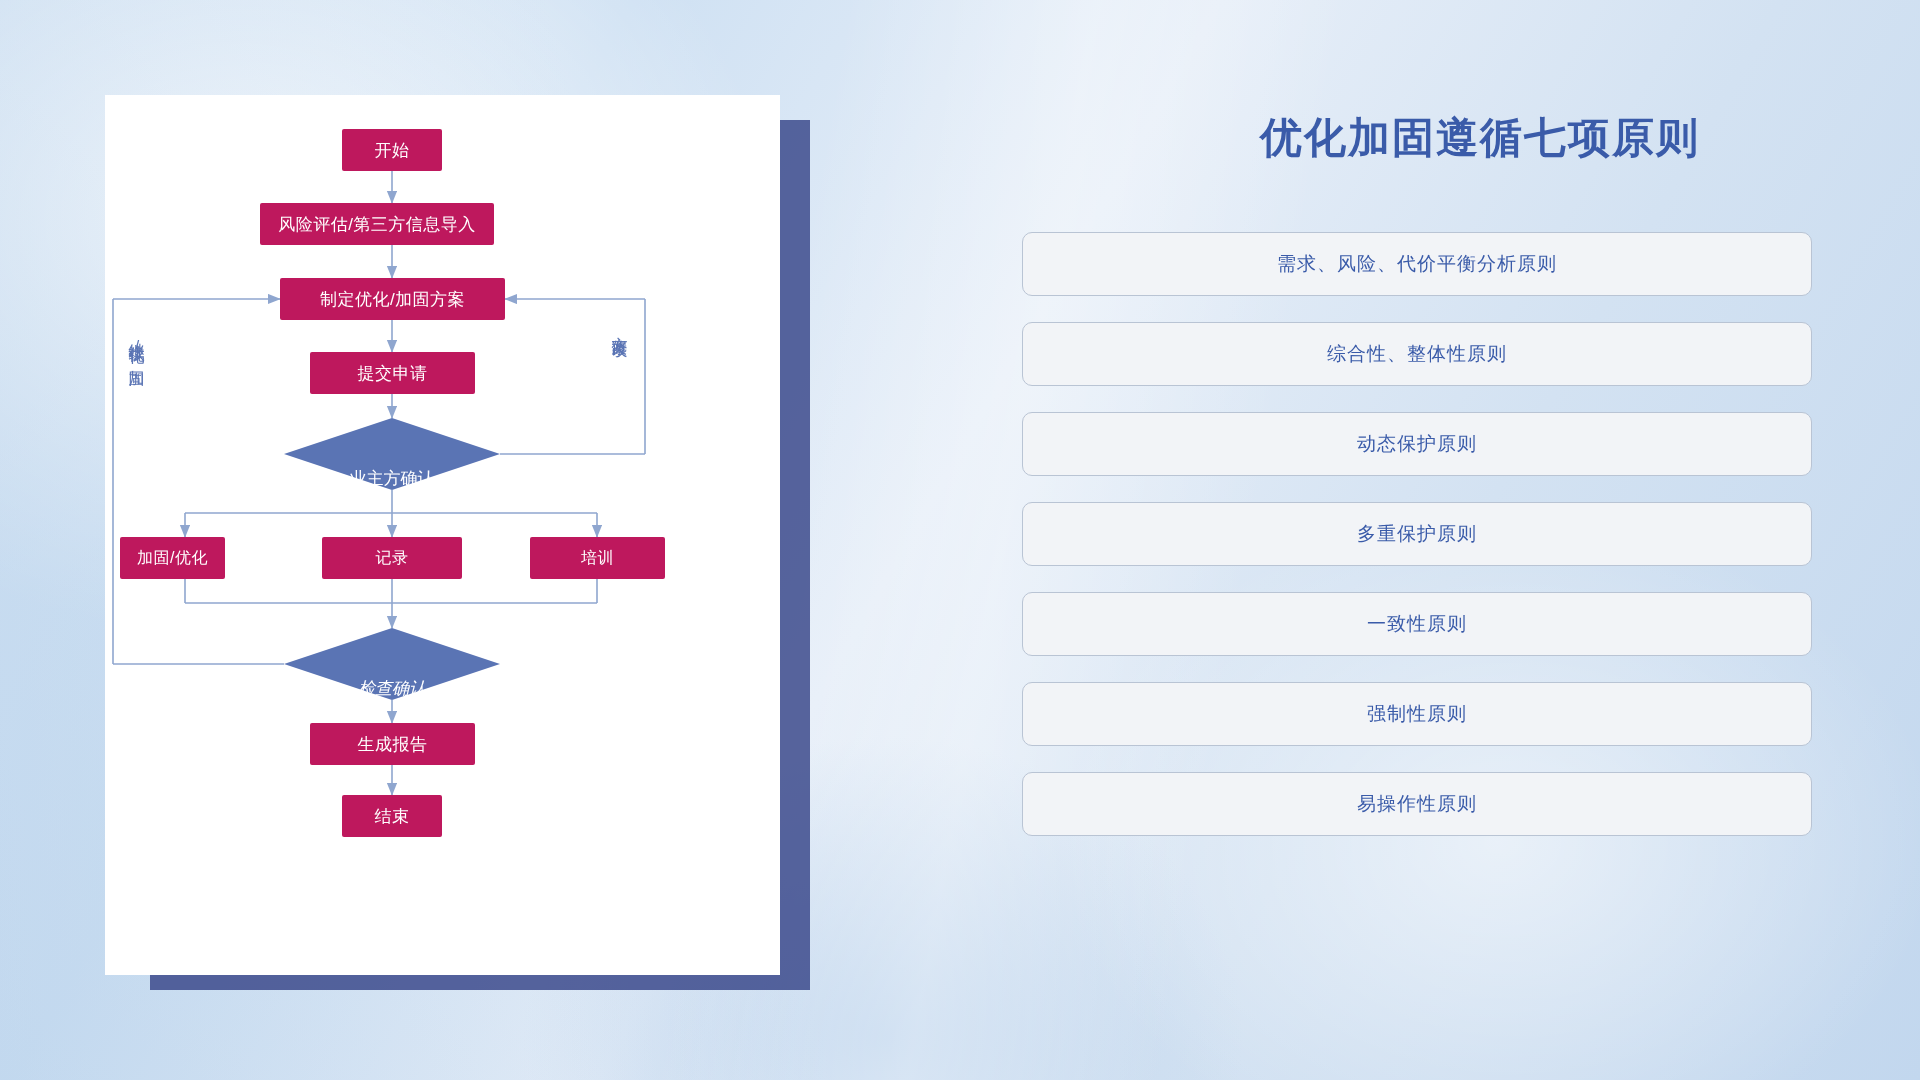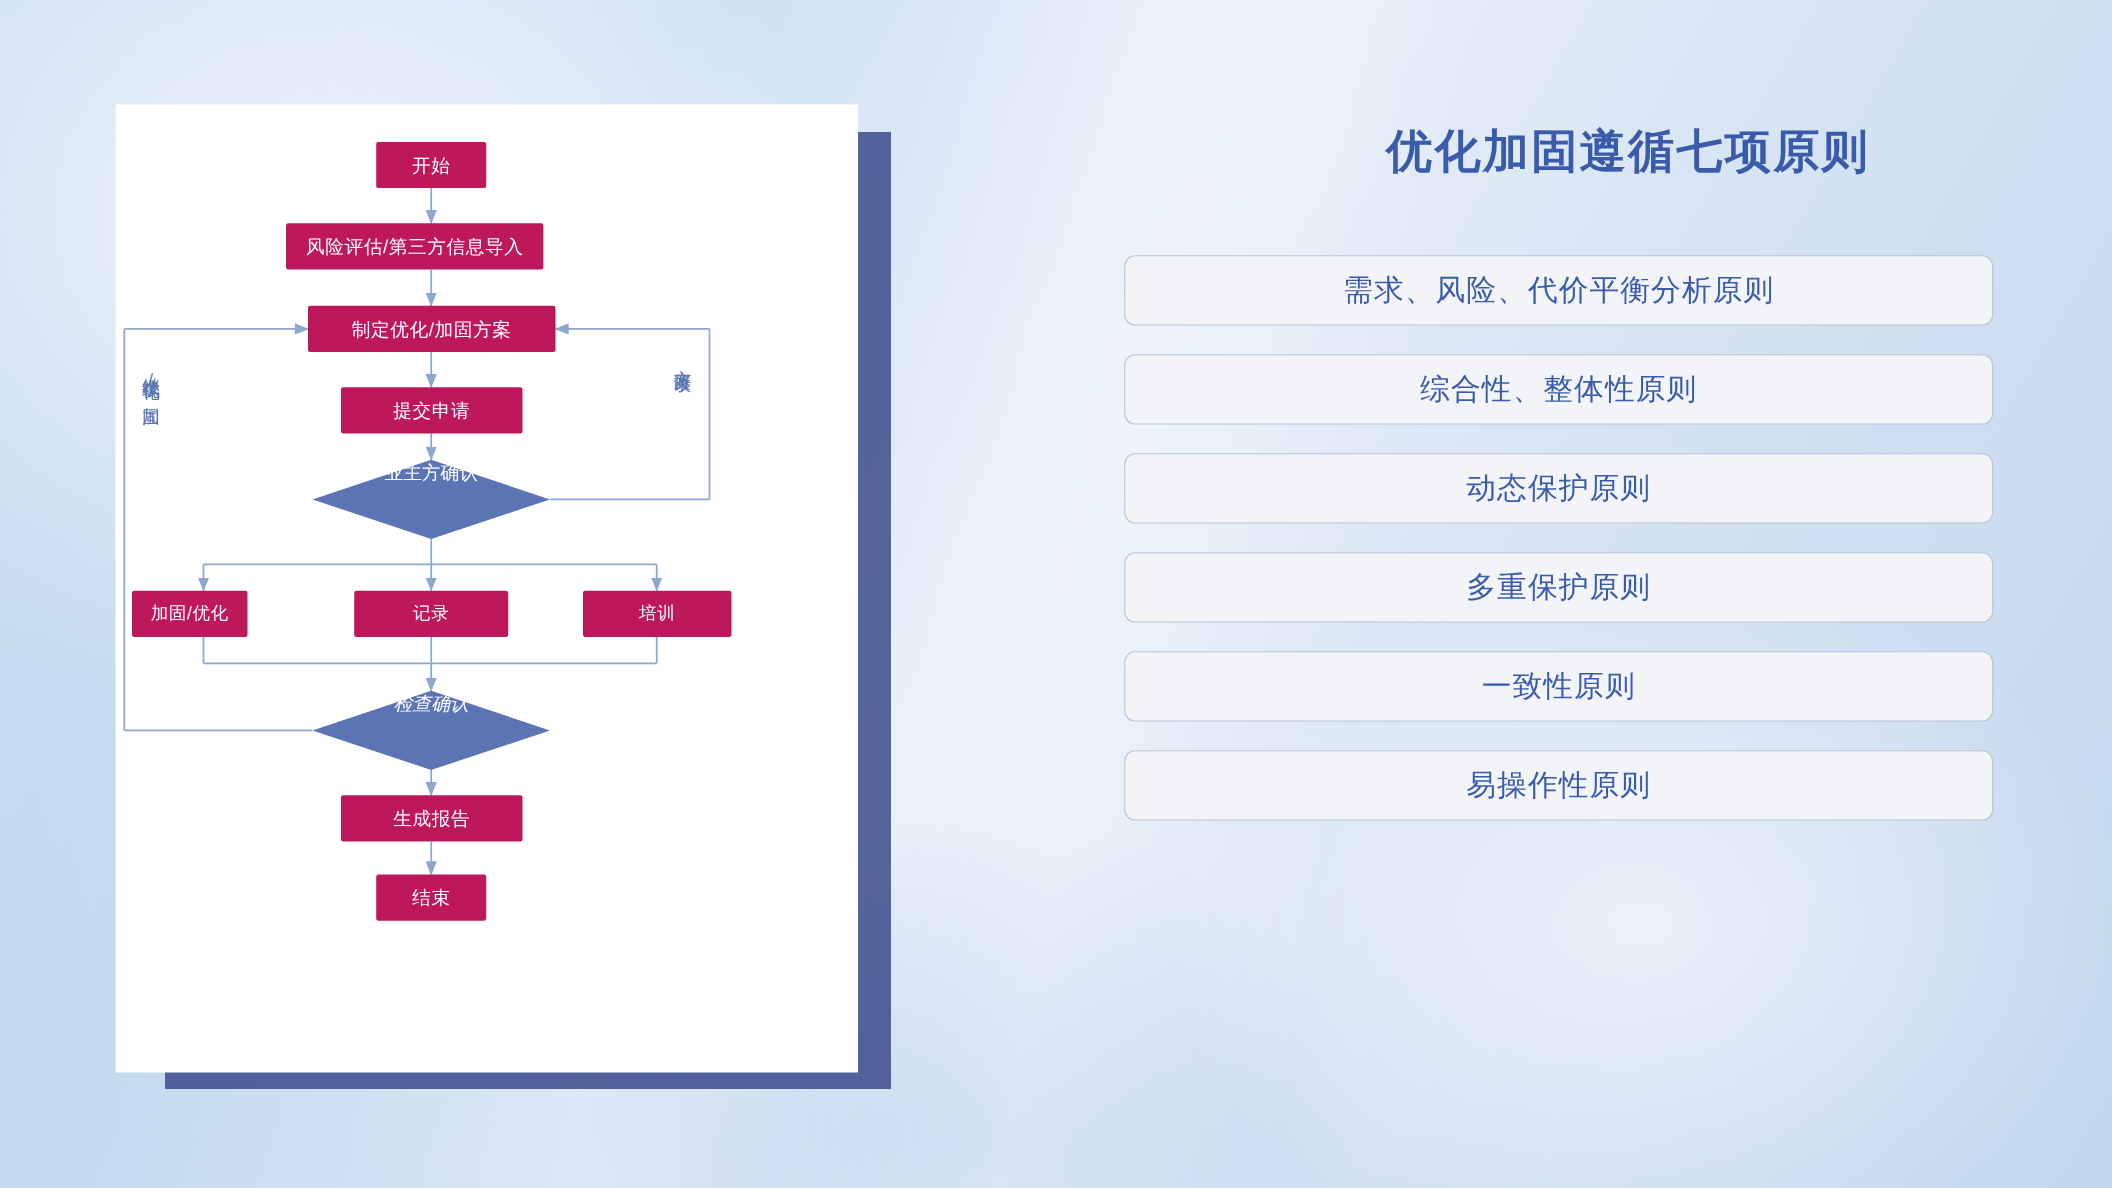--- a/index.html
+++ b/index.html
@@ -67,21 +67,21 @@
     background: #be185d;
     font-size: 17px;
     letter-spacing: 0.5px;
     white-space: nowrap;
     border-radius: 2px;
   }
   .node.small { font-size: 16px; }
   .diamond-wrap {
     position: absolute;
     display: flex;
-    align-items: flex-start;
+    align-items: flex-end;
     justify-content: center;
   }
   .diamond-label {
     position: relative;
     z-index: 2;
     color: #fff;
     font-size: 17px;
     white-space: nowrap;
   }
   .side-label {
@@ -115,21 +115,21 @@
   .pill {
     position: relative;
     height: 64px;
     margin-bottom: 26px;
     background: #f2f4f7;
     border: 1px solid #b9c4d4;
     border-radius: 10px;
     display: flex;
     align-items: center;
     justify-content: center;
-    font-size: 27px;
+    font-size: 19px;
     color: #3a5ba9;
     letter-spacing: 1px;
     box-sizing: border-box;
   }
   .pill::before {
     content: "";
     position: absolute;
     left: 8px;
     right: 28px;
     bottom: -8px;
@@ -261,15 +261,18 @@
   <div class="pill">
     <span>动态保护原则</span>
   </div>
   <div class="pill">
     <span>多重保护原则</span>
   </div>
   <div class="pill">
     <span>一致性原则</span>
   </div>
   <div class="pill">
+    <span>强制性原则</span>
+  </div>
+  <div class="pill">
     <span>易操作性原则</span>
   </div>
 </div>
 
 </body></html>

